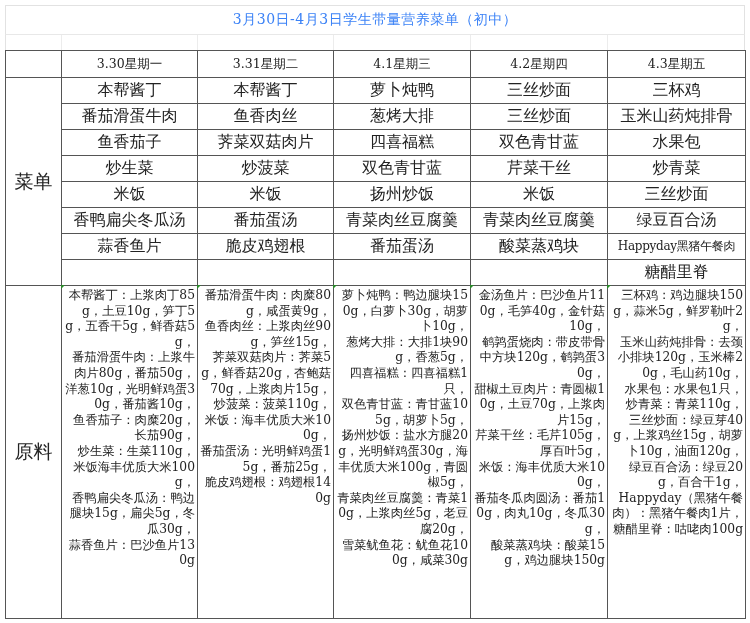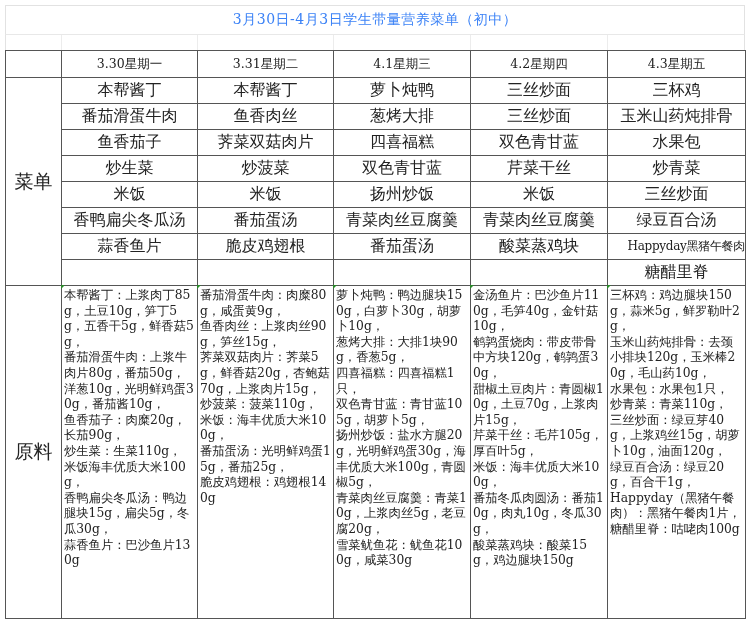--- a/index.html
+++ b/index.html
@@ -10,21 +10,21 @@
                font-size:14px; letter-spacing:0.5px; color:#3b82f6; }
   .blank-row { height:15px; display:grid; grid-template-columns:56px 136px 136px 137px 137px 138px;
                border-left:1px solid #e2e2e2; border-right:1px solid #e2e2e2; border-top:1px solid #e8e8e8; }
   .blank-row > div { border-right:1px solid #ececec; }
   .blank-row > div:last-child { border-right:none; }
   table { border-collapse:collapse; table-layout:fixed; width:740px;border-radius:13px; }
   td { border:1px solid #555; padding:0; font-size:16px; text-align:center; vertical-align:middle; }
   tr.day-row td { height:26px; font-size:12.5px; }
   tr.menu-row td { height:25px; }
   td.section-label { font-size:19px; }
-  td.ing { text-align:left; vertical-align:top; font-size:12.3px; line-height:15.6px; padding:2px 2px 0 2px;
+  td.ing { text-align:right; vertical-align:top; font-size:12.3px; line-height:15.6px; padding:2px 2px 0 2px;
            white-space:pre-wrap; word-break:break-all; height:330px; }
   .gcorner { position:relative; }
   .gcorner::before { content:""; position:absolute; left:-1px; top:-1px; width:0; height:0;
                      border-top:4px solid #2a8a2a; border-right:4px solid transparent; }
 </style>
 </head>
 <body>
 
 <div class="sheet">
   <div class="title-row">3月30日-4月3日学生带量营养菜单（初中）</div>
@@ -95,21 +95,21 @@
         <td>番茄蛋汤</td>
         <td>青菜肉丝豆腐羹</td>
         <td>青菜肉丝豆腐羹</td>
         <td>绿豆百合汤</td>
       </tr>
       <tr class="menu-row">
         <td>蒜香鱼片</td>
         <td>脆皮鸡翅根</td>
         <td>番茄蛋汤</td>
         <td>酸菜蒸鸡块</td>
-        <td style="font-size:12px;letter-spacing:-0.3px;text-align:right;">Happyday黑猪午餐肉</td>
+        <td style="font-size:12px;letter-spacing:-0.3px;">Happyday黑猪午餐肉</td>
       </tr>
       <tr class="menu-row">
         <td></td>
         <td></td>
         <td></td>
         <td></td>
         <td>糖醋里脊</td>
       </tr>
       <tr>
         <td class="section-label">原料</td>

